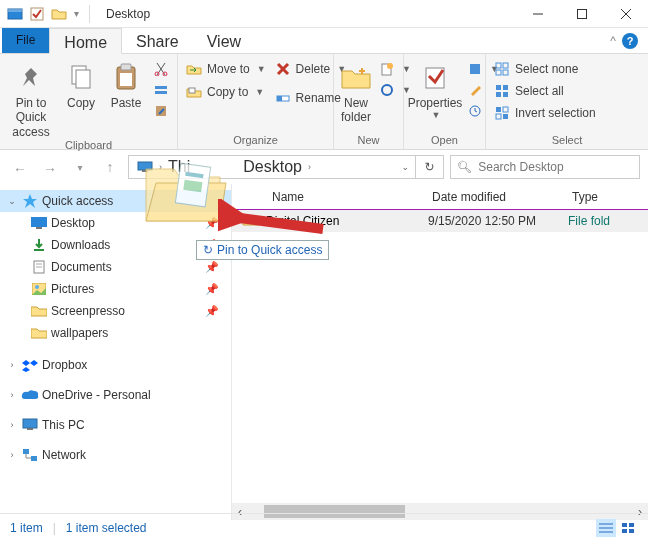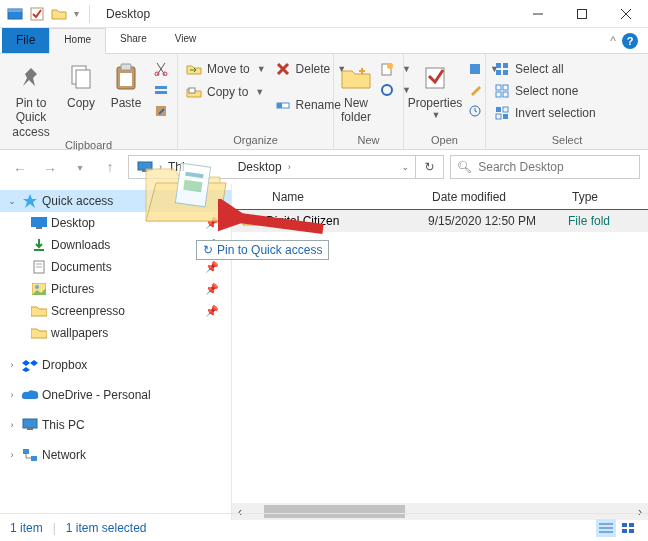--- a/index.html
+++ b/index.html
@@ -10,42 +10,42 @@
   .titlebar .qat { display: flex; align-items: center; gap: 4px; padding-left: 6px; }
   .qat-icon { width: 18px; height: 18px; display: flex; align-items: center; justify-content: center; }
   .title-text { margin-left: 10px; color: #333; }
   .titlebar .spacer { flex: 1; }
   .win-buttons { display: flex; }
   .win-buttons div { width: 44px; height: 28px; display: flex; align-items: center; justify-content: center; color:#333; }
 
   
   .ribbon-tabs { height: 26px; display: flex; align-items: stretch; border-bottom: 1px solid #dadada; padding-left:2px;}
   .tab-file { background:#1979ca; color:#0f172a; padding: 5px 14px; font-size:12px;}
-  .tab { padding:5px 14px; color:#333; font-size:10px; }
+  .tab { padding:5px 14px; color:#333; font-size:16px; }
   .tab.active { background:#f5f5f5; border:1px solid #dadada; border-bottom-color:#f5f5f5; margin-bottom:-1px;}
   .ribbon-right { margin-left:auto; display:flex; align-items:center; gap:6px; padding-right:10px; color:#555;}
   .help-icon { width:16px; height:16px; border-radius:50%; background:#1979ca; color:#fff; display:flex; align-items:center; justify-content:center; font-size:11px; font-weight:bold;}
 
   
   .ribbon { background:#f5f5f5; border-bottom:1px solid #dadada; height:96px; display:flex; }
   .group { border-right:1px solid #e1e1e1; display:flex; flex-direction:column; }
   .group-body { flex:1; display:flex; align-items:flex-start; padding:4px 6px 0 6px; gap:5px;}
   .group-label { text-align:center; font-size:11px; color:#666; padding-bottom:3px;}
   .big-btn { display:flex; flex-direction:column; align-items:center; width:50px; text-align:center; color:#444; line-height:1.2; gap:2px; padding-top:4px;}
   .big-btn .ico { width:32px; height:32px; display:flex; align-items:center; justify-content:center;}
   .mini-col { display:flex; flex-direction:column; gap:3px; padding-top:2px;}
   .mini-btn { display:flex; align-items:center; gap:5px; color:#444; padding:1px 2px; white-space:nowrap;}
   .mini-btn .ico { width:16px; height:16px; display:flex; align-items:center; justify-content:center;}
   .drop-arrow { font-size:9px; color:#666; margin-left:2px;}
 
   
   .addrbar { height:34px; display:flex; align-items:center; padding:4px 8px; gap:6px; }
   .nav-arrow { width:24px; height:24px; color:#999; display:flex; align-items:center; justify-content:center; font-size:14px;}
   .breadcrumb { flex:1; height:24px; border:1px solid #ccc; display:flex; align-items:center; padding:0 4px; background:#fff; }
-  .breadcrumb .seg { padding:0 4px; color:#333; font-size:12px; display:flex; align-items:center; gap:2px;}
+  .breadcrumb .seg { padding:0 4px; color:#333; font-size:16px; display:flex; align-items:center; gap:2px;}
   .breadcrumb .chev { color:#666; font-size:9px; padding:0 2px;}
   .refresh { width:28px;height:24px;border:1px solid #ccc; border-left:none; display:flex;align-items:center;justify-content:center; color:#555;}
   .searchbox { width:190px; height:24px; border:1px solid #ccc; display:flex; align-items:center; color:#777; padding-left:6px; gap:6px;}
 
   
   .main { display:flex; height:336px; position:relative; }
   .navpane { width:232px; border-right:1px solid #e8e8e8; padding-top:6px; overflow:hidden;}
   .nav-item { display:flex; align-items:center; height:22px; gap:3px; padding-left:6px; color:#333;}
   .nav-item.sel { background:#cce8ff; }
   .nav-item .expander { width:12px; color:#666; font-size:9px; text-align:center;}
@@ -214,21 +214,21 @@
             <span class="ico">
               <svg width="16" height="14">
                 <path d="M1 4 L6 4 L8 6 L15 6 L15 12 L1 12 Z" fill="#ffe08a" stroke="#caa33a"></path>
                 <rect x="3" y="3" width="6" height="5" fill="#fff" stroke="#888"></rect>
               </svg>
             </span>
             <span>Copy to</span>
             <span class="drop-arrow">▼</span>
           </div>
       </div>
-      <div class="mini-col" style="gap:18px">
+      <div class="mini-col" style="gap:11px">
         <div class="mini-btn">
             <span class="ico">
               <svg width="14" height="14">
                 <line x1="2" y1="2" x2="12" y2="12" stroke="#c0392b" stroke-width="3"></line>
                 <line x1="12" y1="2" x2="2" y2="12" stroke="#c0392b" stroke-width="3"></line>
               </svg>
             </span>
             <span>Delete</span>
             <span class="drop-arrow">▼</span>
           </div>
@@ -320,38 +320,38 @@
     </div>
     <div class="group-label">Open</div>
   </div>
 
   <div class="group" style="flex:1;border-right:none">
     <div class="group-body">
       <div class="mini-col" style="gap:4px">
         <div class="mini-btn">
             <span class="ico">
               <svg width="14" height="14">
+                <rect x="1" y="1" width="5" height="5" fill="none" stroke="#4a90d9"></rect>
+                <rect x="8" y="1" width="5" height="5" fill="none" stroke="#4a90d9"></rect>
+                <rect x="1" y="8" width="5" height="5" fill="none" stroke="#4a90d9"></rect>
+                <rect x="8" y="8" width="5" height="5" fill="none" stroke="#4a90d9"></rect>
+              </svg>
+            </span>
+            <span>Select none</span>
+          </div>
+        <div class="mini-btn">
+            <span class="ico">
+              <svg width="14" height="14">
                 <rect x="1" y="1" width="5" height="5" fill="#4a90d9"></rect>
                 <rect x="8" y="1" width="5" height="5" fill="#4a90d9"></rect>
                 <rect x="1" y="8" width="5" height="5" fill="#4a90d9"></rect>
                 <rect x="8" y="8" width="5" height="5" fill="#4a90d9"></rect>
               </svg>
             </span>
             <span>Select all</span>
-          </div>
-        <div class="mini-btn">
-            <span class="ico">
-              <svg width="14" height="14">
-                <rect x="1" y="1" width="5" height="5" fill="none" stroke="#4a90d9"></rect>
-                <rect x="8" y="1" width="5" height="5" fill="none" stroke="#4a90d9"></rect>
-                <rect x="1" y="8" width="5" height="5" fill="none" stroke="#4a90d9"></rect>
-                <rect x="8" y="8" width="5" height="5" fill="none" stroke="#4a90d9"></rect>
-              </svg>
-            </span>
-            <span>Select none</span>
           </div>
         <div class="mini-btn">
             <span class="ico">
               <svg width="14" height="14">
                 <rect x="1" y="1" width="5" height="5" fill="#4a90d9"></rect>
                 <rect x="8" y="1" width="5" height="5" fill="none" stroke="#4a90d9"></rect>
                 <rect x="1" y="8" width="5" height="5" fill="none" stroke="#4a90d9"></rect>
                 <rect x="8" y="8" width="5" height="5" fill="#4a90d9"></rect>
               </svg>
             </span>

